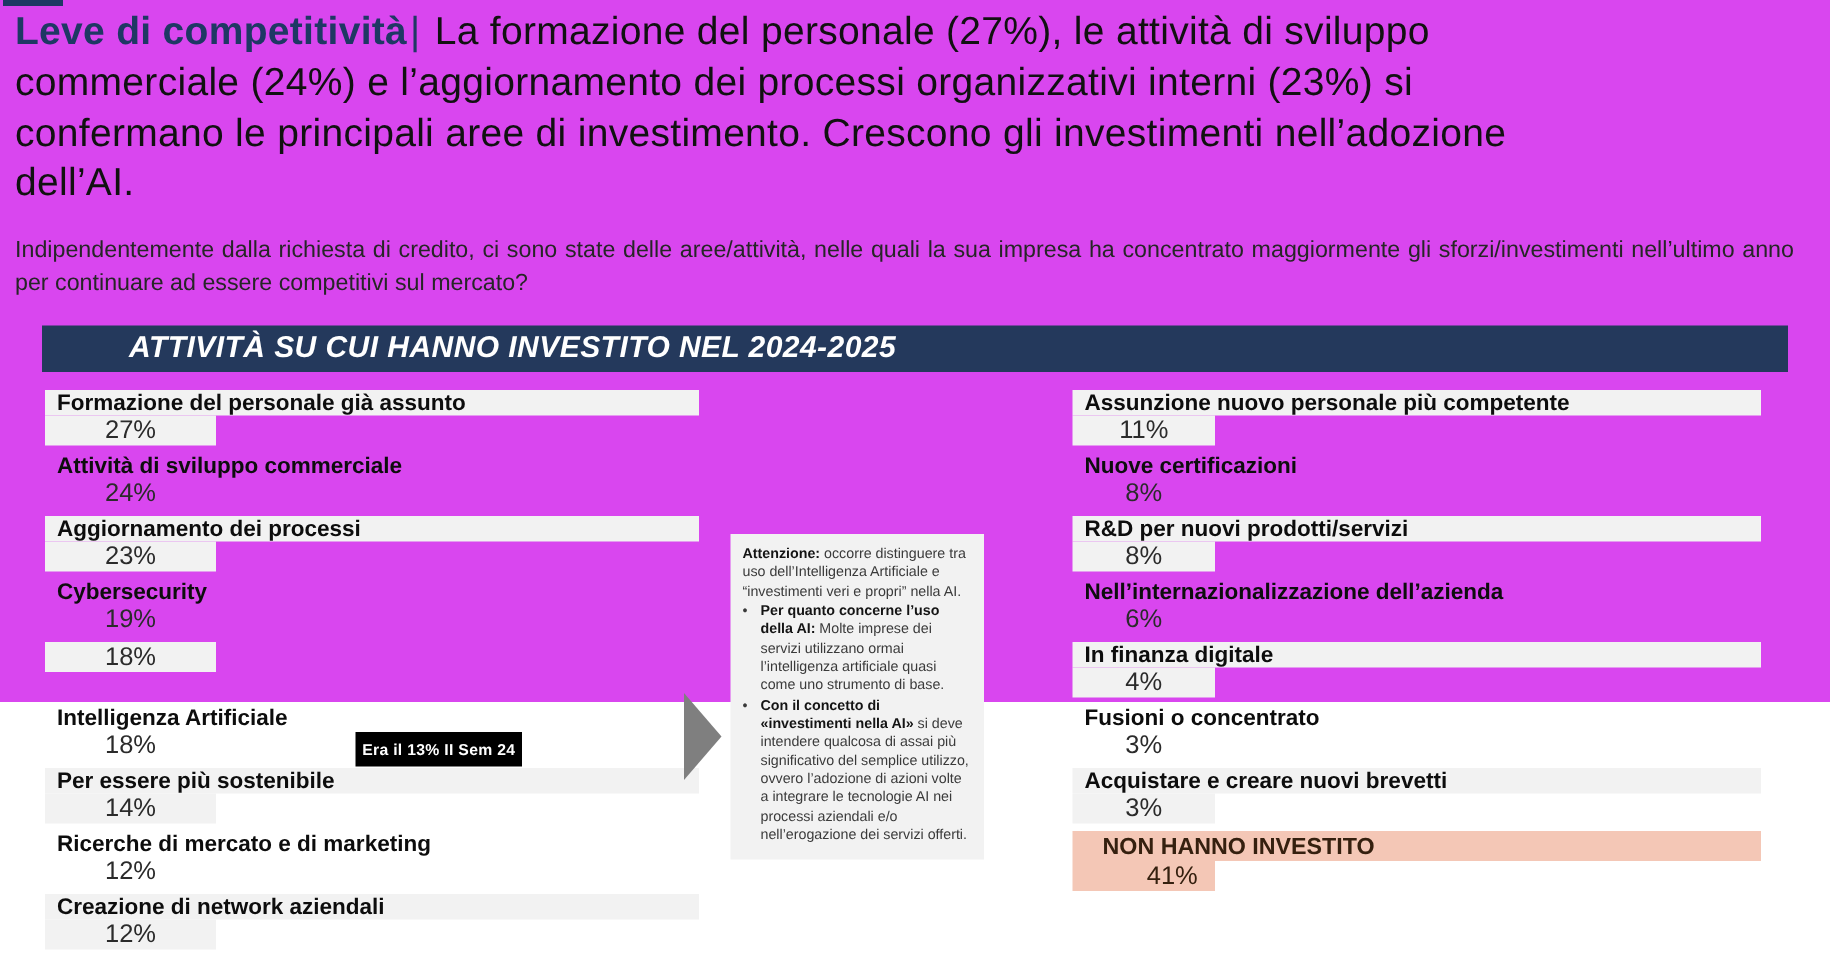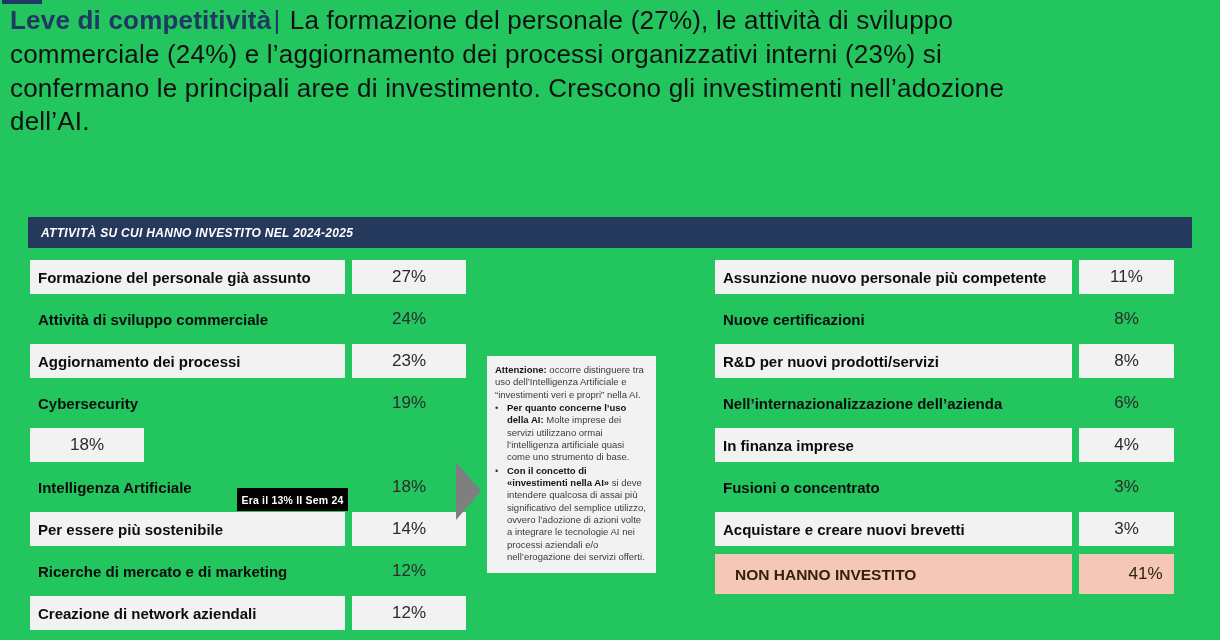--- a/index.html
+++ b/index.html
@@ -7,46 +7,46 @@
     --header-bg:#24395C;
     --row-gray:#F2F2F2;
     --salmon:#F4C7B6;
     --salmon-text:#35200F;
     --arrow-gray:#7F7F7F;
     --tooltip-bg:#000000;
   }
   *{margin:0;padding:0;box-sizing:border-box;}
   html,body{width:1220px;height:640px;background:#fff;overflow:hidden;
     font-family:"Liberation Sans","DejaVu Sans",sans-serif;}
-  .stage{position:relative;width:1220px;height:640px;background:#22c55e;}
+  .stage{position:relative;width:1220px;height:468px;background:#d946ef;}
 
   .edge-mark{position:absolute;left:2px;top:0;width:40px;height:4px;background:var(--navy);}
 
   
   .headline{position:absolute;left:10px;top:4px;width:1060px;
     font-size:26px;line-height:1.3;color:#111;letter-spacing:0.2px;}
   .headline .t-bold{color:var(--navy);font-weight:bold;}
   .headline .t-sep{color:var(--navy);font-weight:400;padding:0 2px;}
   .headline .t-rest{color:#111;font-weight:400;}
 
   
   .question{position:absolute;left:10px;top:156px;width:1186px;
     font-size:15.5px;line-height:1.42;color:#262626;text-align:justify;}
 
   
   .section-bar{position:absolute;left:28px;top:217px;width:1164px;height:31px;
     background:var(--header-bg);color:#fff;display:flex;align-items:center;}
-  .section-bar .bar-text{font-size:12px;font-weight:bold;font-style:italic;
-    padding-left:13px;letter-spacing:0.3px;}
+  .section-bar .bar-text{font-size:20px;font-weight:bold;font-style:italic;
+    padding-left:13px;letter-spacing:0.3px;margin-left:45px;}
 
   
   .tbl{position:absolute;top:260px;}
   .tbl-left{left:30px;width:436px;}
   .tbl-right{left:715px;width:459px;}
-  .row{display:flex;column-gap:7px;height:34px;margin-bottom:8px;}
+  .row{display:flex;column-gap:7px;height:34px;margin-bottom:8px;flex-direction:column;}
   .cell{display:flex;align-items:center;}
   .cell.label{flex:1;padding:0 8px;font-size:15px;font-weight:bold;color:#0d0d0d;
     line-height:17px;white-space:pre-line;}
   .cell.pct{justify-content:center;font-size:17px;font-weight:400;color:#2b2b2b;}
   .tbl-left .cell.pct{width:114px;}
   .tbl-right .cell.pct{width:95px;}
   .row.shaded .cell{background:var(--row-gray);}
   .row.highlight{height:40px;}
   .row.highlight .cell{background:var(--salmon);}
   .row.highlight .cell.label{color:var(--salmon-text);font-size:15.5px;padding-left:20px;}
@@ -76,20 +76,21 @@
 <body>
 
 <div class="stage">
 
   <div class="edge-mark"></div>
 
   <div class="headline">
     <span class="t-bold">Leve di competitività</span><span class="t-sep">|</span><span class="t-rest"> La formazione del personale (27%), le attività di sviluppo commerciale (24%) e l’aggiornamento dei processi organizzativi interni (23%) si confermano le principali aree di investimento. Crescono gli investimenti nell’adozione dell’AI.</span>
   </div>
 
+  <div class="question">Indipendentemente dalla richiesta di credito, ci sono state delle aree/attività, nelle quali la sua impresa ha concentrato maggiormente gli sforzi/investimenti nell’ultimo anno per continuare ad essere competitivi sul mercato?</div>
 
   <div class="section-bar">
     <span class="bar-text">ATTIVITÀ SU CUI HANNO INVESTITO NEL 2024-2025</span>
   </div>
 
   <div class="tbl tbl-left">
     <div class="row shaded">
       <div class="cell label">Formazione del personale già assunto</div>
       <div class="cell pct">27%</div>
     </div>
@@ -137,21 +138,21 @@
     </div>
     <div class="row shaded">
       <div class="cell label">R&amp;D per nuovi prodotti/servizi</div>
       <div class="cell pct">8%</div>
     </div>
     <div class="row">
       <div class="cell label">Nell’internazionalizzazione dell’azienda</div>
       <div class="cell pct">6%</div>
     </div>
     <div class="row shaded">
-      <div class="cell label">In finanza imprese</div>
+      <div class="cell label">In finanza digitale</div>
       <div class="cell pct">4%</div>
     </div>
     <div class="row">
       <div class="cell label">Fusioni o concentrato</div>
       <div class="cell pct">3%</div>
     </div>
     <div class="row shaded">
       <div class="cell label">Acquistare e creare nuovi brevetti</div>
       <div class="cell pct">3%</div>
     </div>

